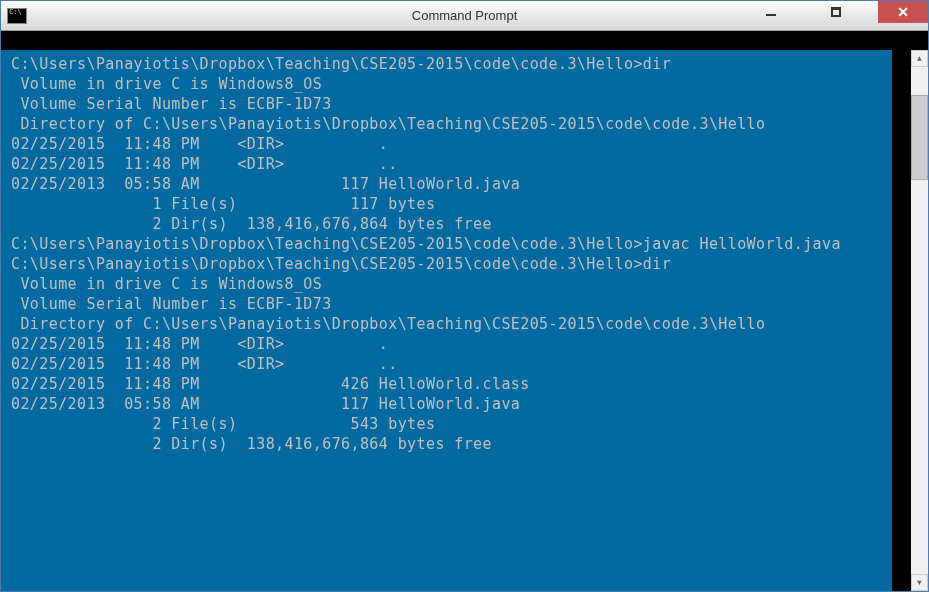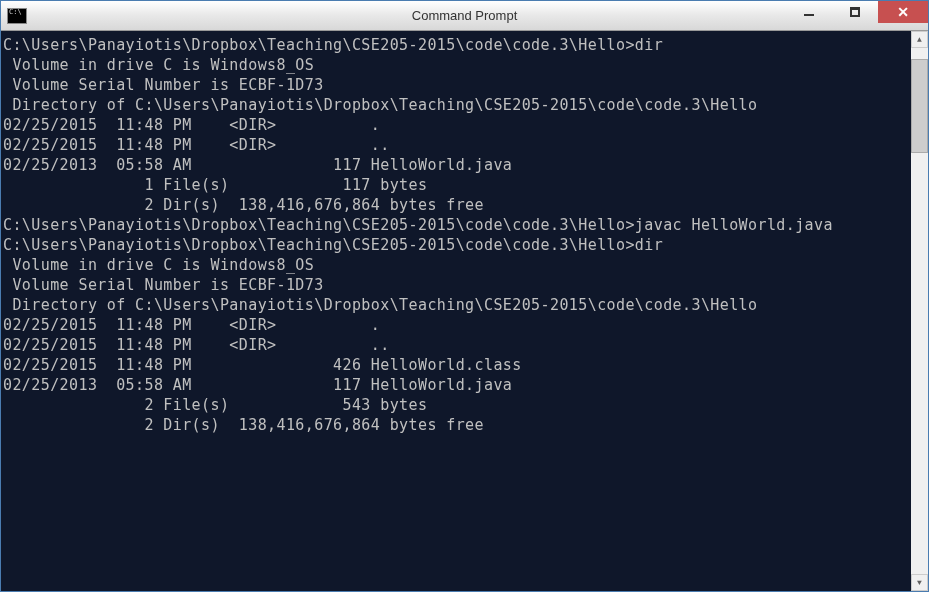--- a/index.html
+++ b/index.html
@@ -1,18 +1,19 @@
 <!DOCTYPE html>
 <html><head>
   <meta charset="utf-8">
   <style>
     * {
       margin: 0;
       padding: 0;
       box-sizing: border-box;
+      gap: 19px;
     }
     body {
       width: 929px;
       height: 592px;
       font-family: "Consolas", "Courier New", monospace;
       overflow: hidden;
       background: #000;
     }
     .window {
       width: 100%;
@@ -99,26 +100,26 @@
       font-weight: bold;
     }
     .terminal-area {
       flex: 1;
       display: flex;
       background: #000;
       overflow: hidden;
     }
     .terminal {
       flex: 1;
-      background: #0f172a;
+      background: #0369a1;
       color: #c0c0c0;
       font-family: "Consolas", "Lucida Console", monospace;
       font-size: 15px;
       line-height: 20px;
-      padding: 4px 2px;
+      padding: 4px 10px;
       letter-spacing: 0.4px;
       white-space: pre;
       overflow: hidden;
     }
     .scrollbar {
       width: 17px;
       background: #f0f0f0;
       display: flex;
       flex-direction: column;
     }

